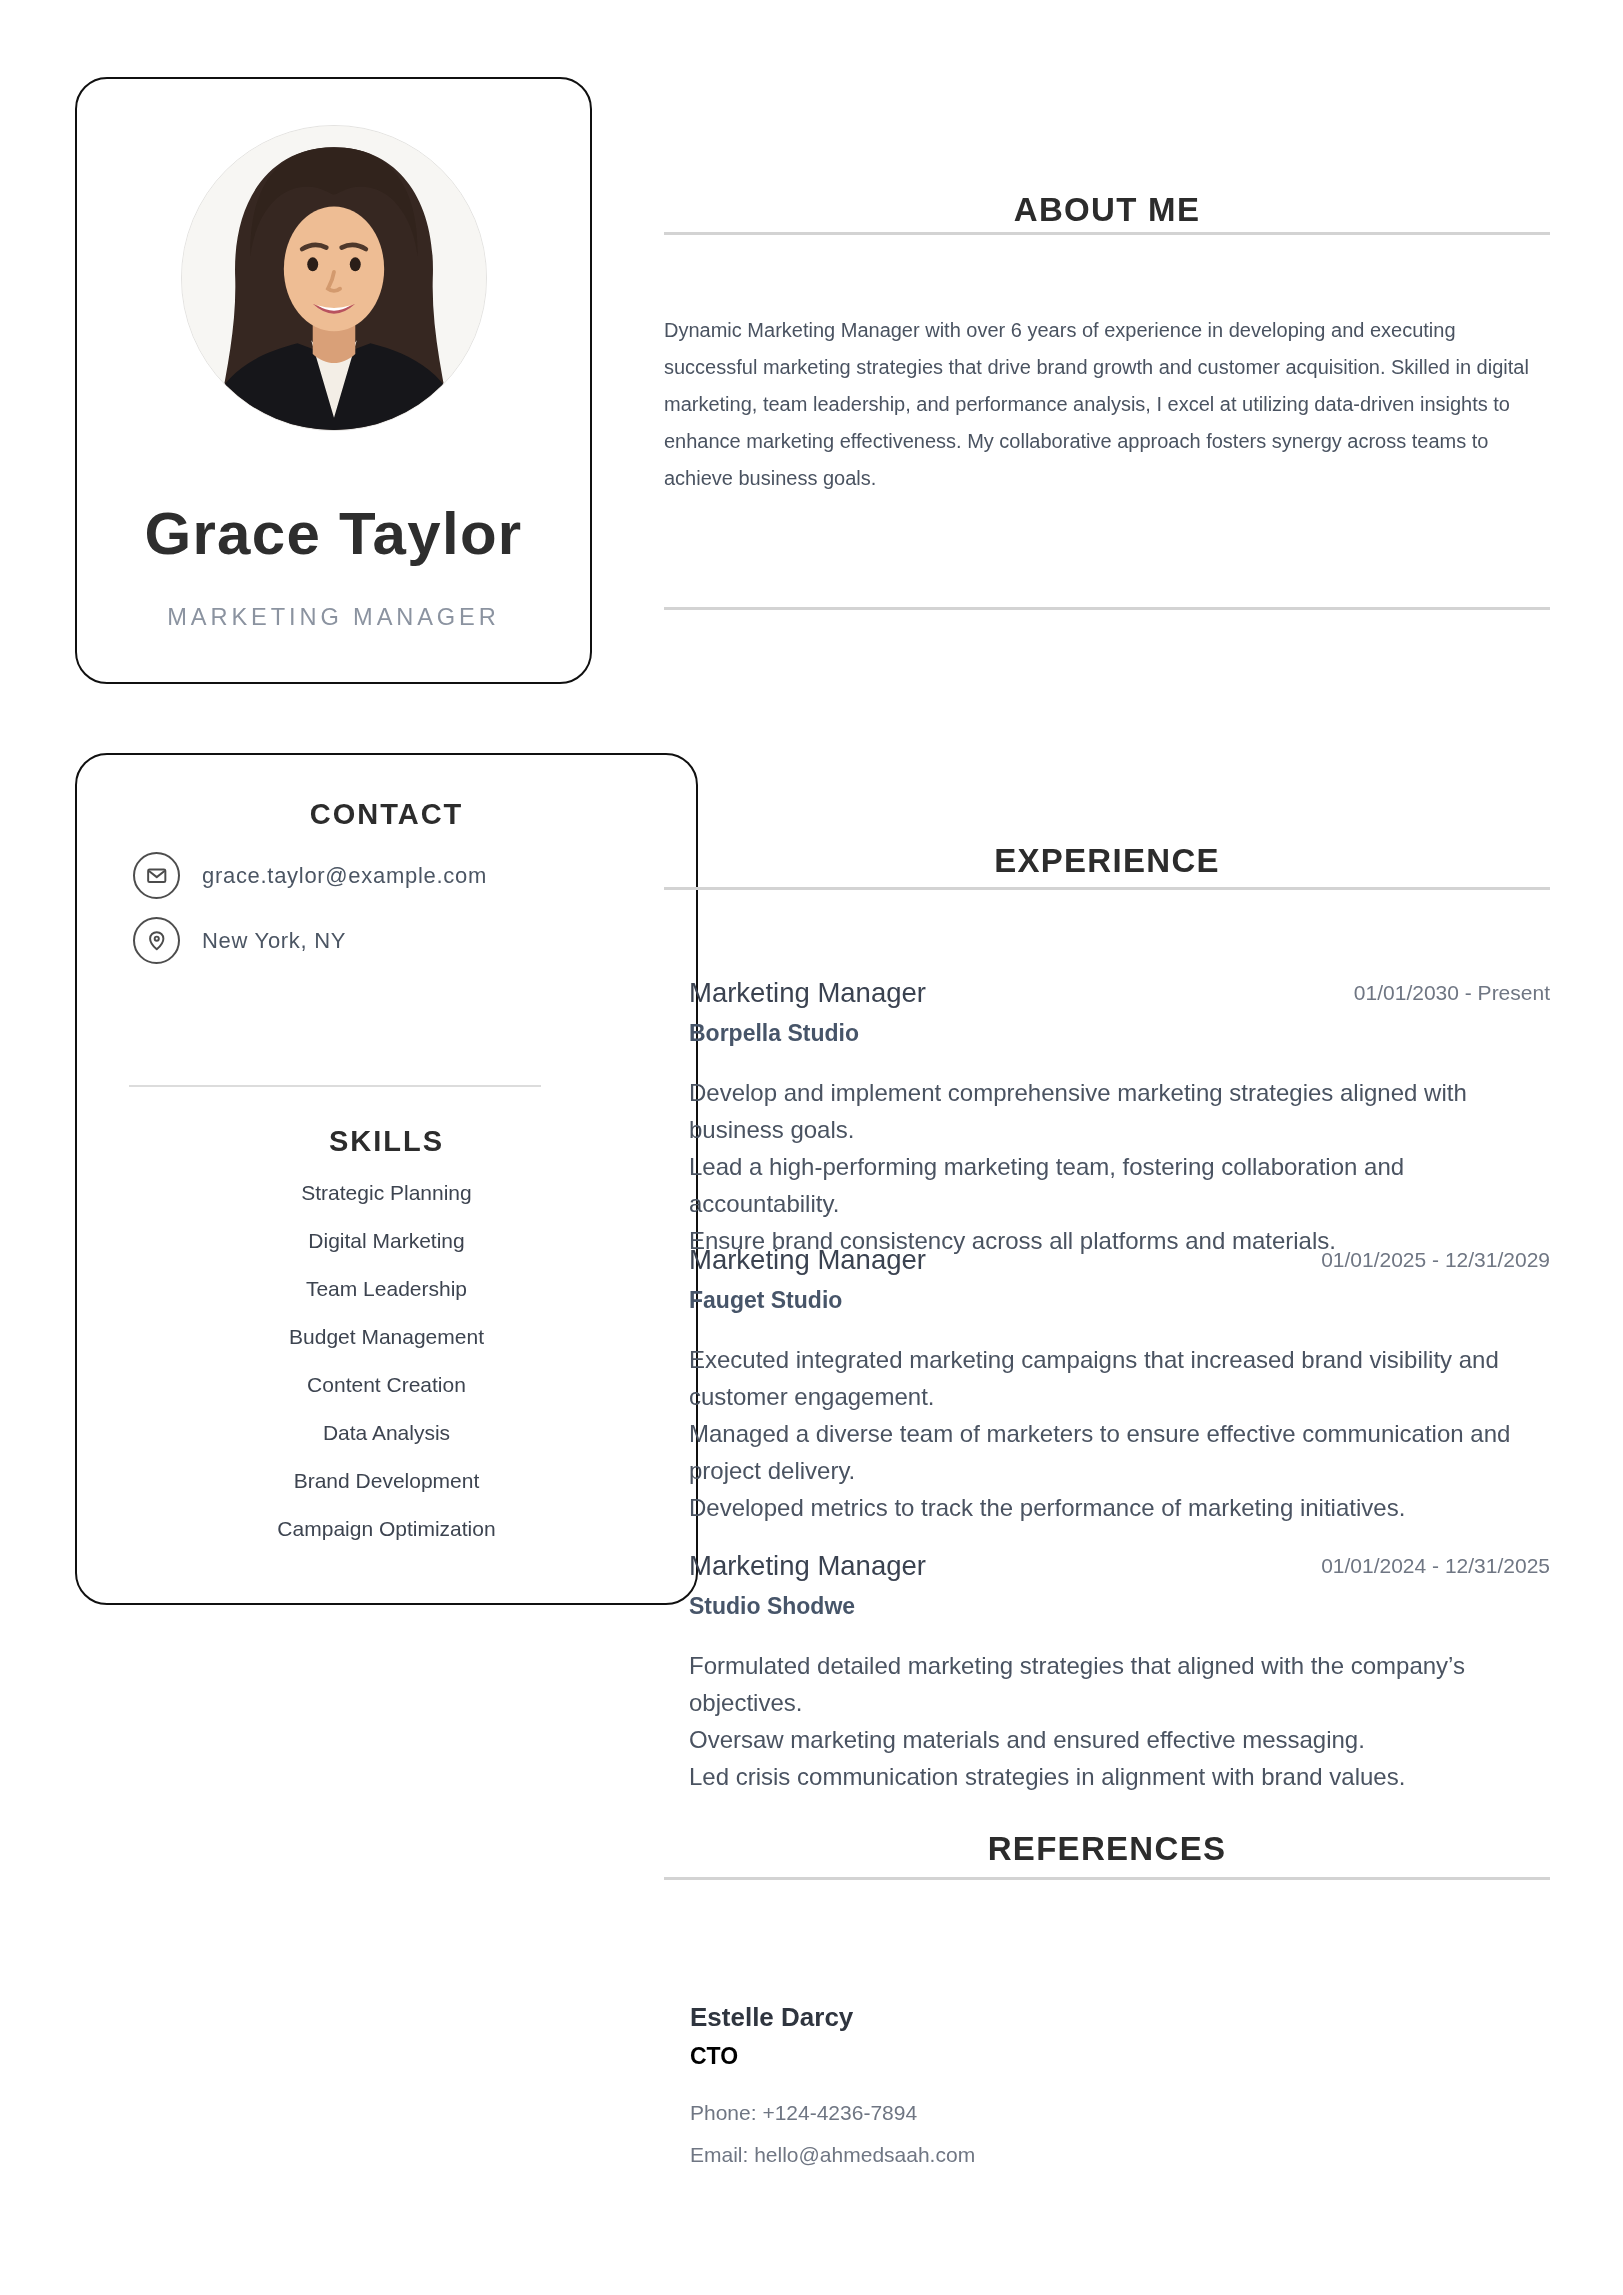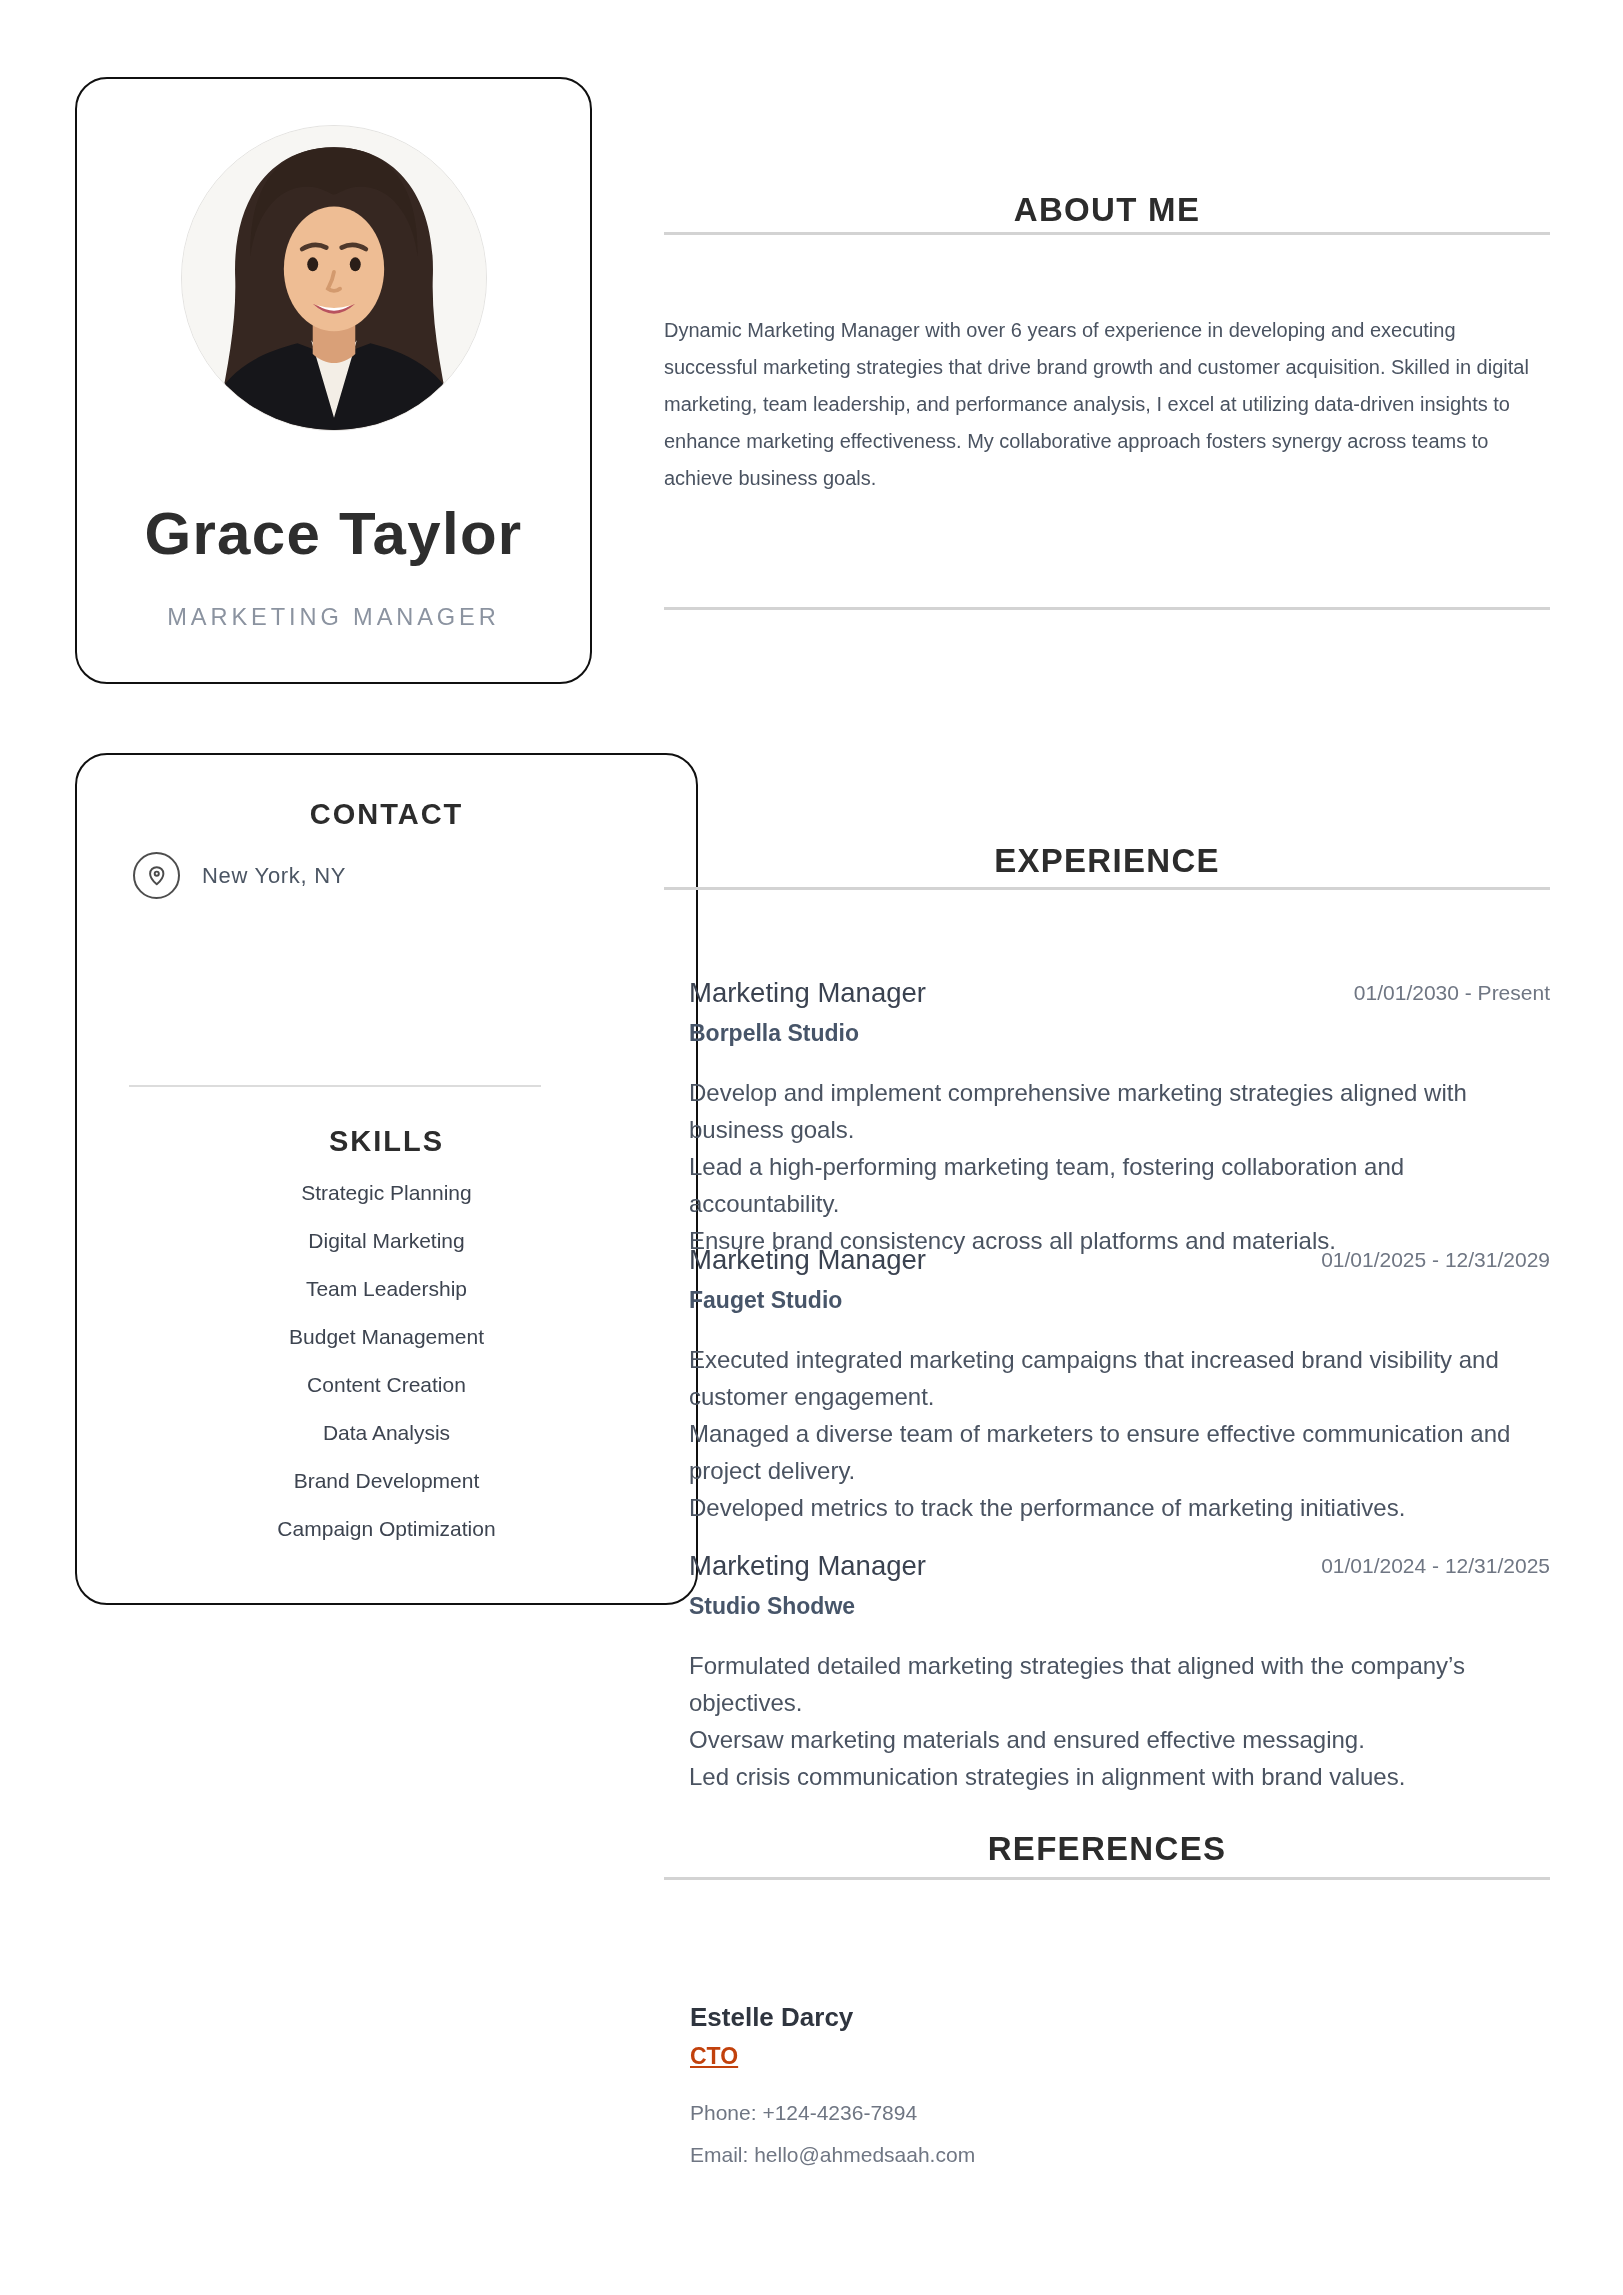--- a/index.html
+++ b/index.html
@@ -97,21 +97,21 @@
   .job-title{font-size:27.5px;color:#3a4250;line-height:35px;}
   .job-date{font-size:21px;color:#6f7683;line-height:35px;white-space:nowrap;}
   .job-company{font-size:23px;font-weight:700;color:#475569;line-height:31px;margin-top:7.9px;}
   .job-desc{
     font-size:24px;color:#4a5361;line-height:37px;margin-top:25px;
     white-space:pre-line;
   }
 
   .refs{position:absolute;left:664px;top:2000px;width:886px;padding-left:26px;box-sizing:border-box;}
   .ref-name{font-size:26px;font-weight:700;color:#2f353f;line-height:34px;}
-  .ref-role{font-size:23px;font-weight:700;color:#c2410c;line-height:31px;margin-top:6.5px;text-decoration:underline;}
+  .ref-role{font-size:23px;font-weight:700;color:#000000;line-height:31px;margin-top:6.5px;}
   .ref-phone{font-size:21px;color:#6f7683;line-height:33px;margin-top:24px;}
   .ref-email{font-size:21px;color:#6f7683;line-height:33px;margin-top:9.2px;}
 </style>
 </head>
 <body>
 
 <div class="page">
 
   <div class="card card-profile">
     <div class="photo-wrap">
@@ -136,20 +136,29 @@
     <div class="person-title">MARKETING MANAGER</div>
   </div>
 
   <div class="card card-info">
     <div class="side-heading contact-heading">CONTACT</div>
 
     <div class="contact-rows">
       <div class="contact-row">
         <span class="icon-circle">
           <svg viewBox="0 0 24 24">
+              <rect x="4.5" y="6.5" width="15" height="11" rx="1.2"></rect>
+              <polyline points="5.5,8 12,13.2 18.5,8"></polyline>
+            </svg>
+        </span>
+        <span class="contact-text">grace.taylor@example.com</span>
+      </div>
+      <div class="contact-row">
+        <span class="icon-circle">
+          <svg viewBox="0 0 24 24">
               <path d="M12 4.5 C8.7 4.5 6.2 7 6.2 10.2 C6.2 14.4 12 19.5 12 19.5 C12 19.5 17.8 14.4 17.8 10.2 C17.8 7 15.3 4.5 12 4.5 Z"></path>
               <circle cx="12" cy="10.2" r="1.8"></circle>
             </svg>
         </span>
         <span class="contact-text">New York, NY</span>
       </div>
     </div>
 
     <div class="sidebar-divider"></div>
 

